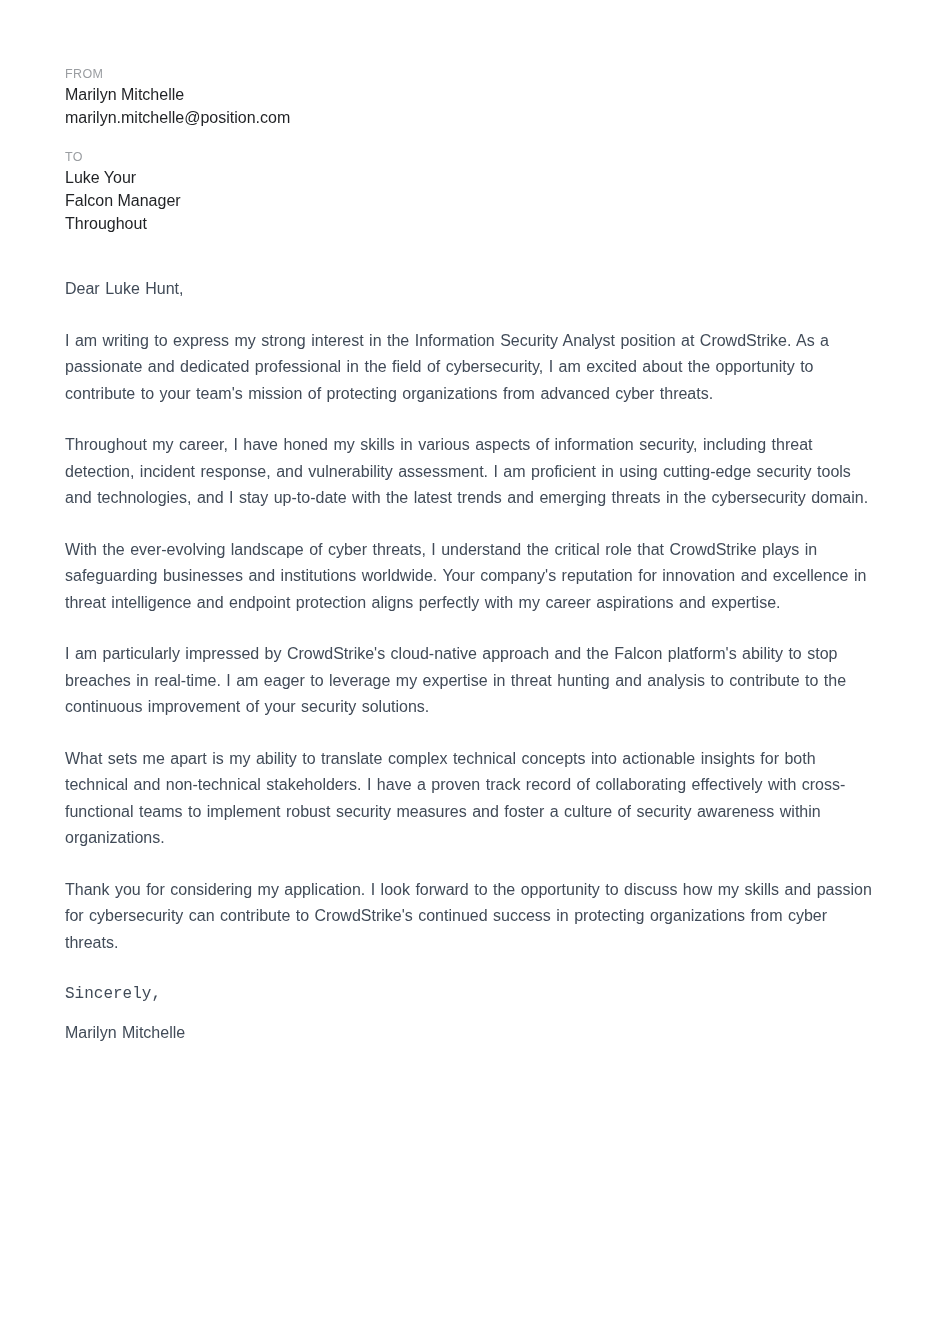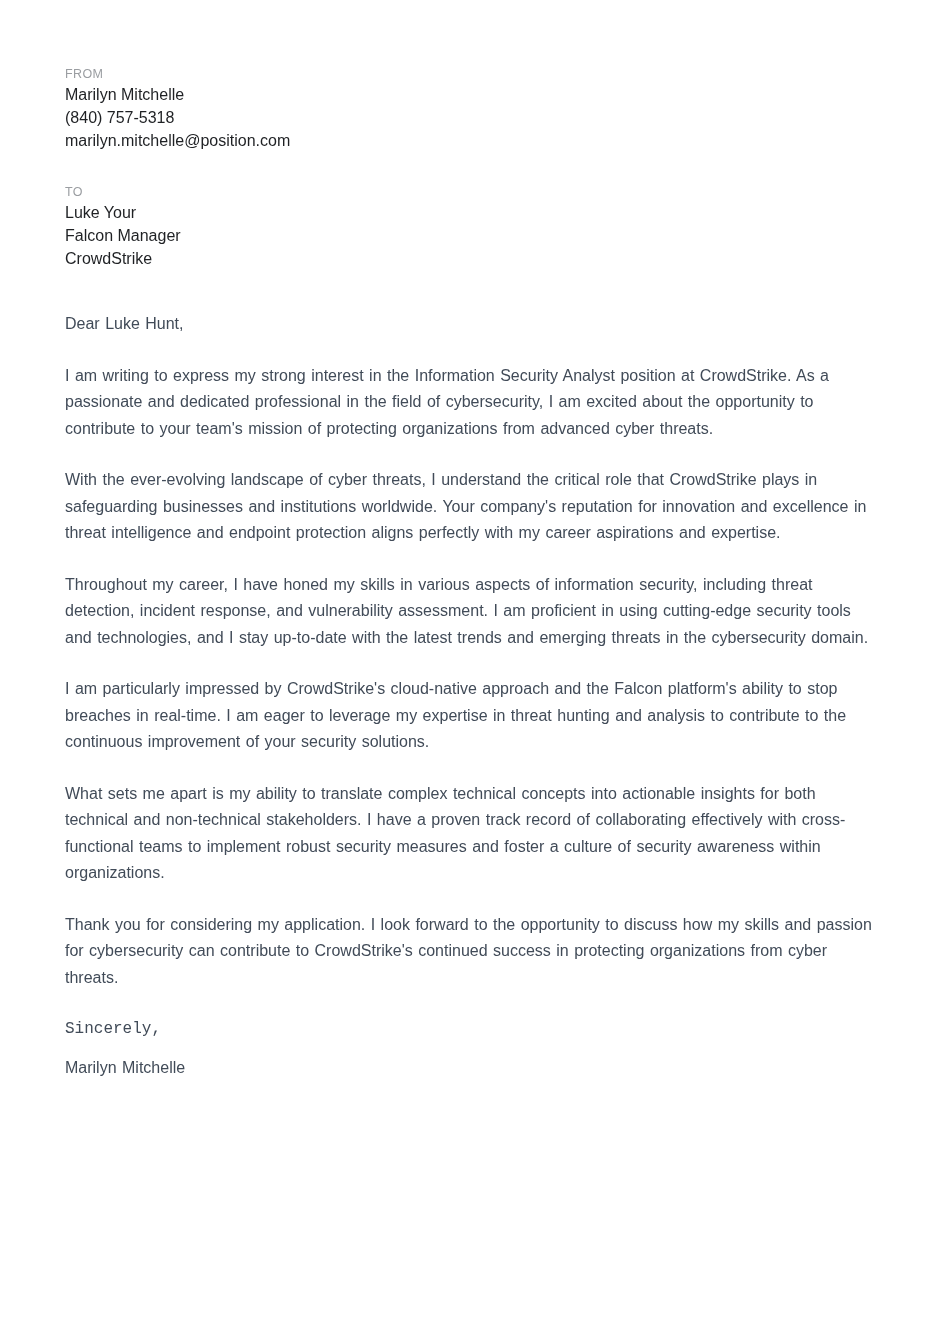--- a/index.html
+++ b/index.html
@@ -28,21 +28,21 @@
     line-height: 17px;
     letter-spacing: 0.4px;
     color: var(--label-color, #9a9da1);
   }
   .contact-line {
     font-size: 16px;
     line-height: 23px;
     color: var(--contact-color, #1f2124);
   }
   .to-block {
-    margin-top: 32px;
+    margin-top: 20px;
   }
   .letter-body {
     margin-top: 41px;
     font-size: 16px;
     line-height: 26.5px;
     color: var(--body-color, #414b58);
     word-spacing: 1px;
   }
   .letter-body p {
     margin: 0 17px 25px 0;
@@ -61,36 +61,35 @@
 </style>
 </head>
 <body>
 
 <div class="page">
   <div class="letter">
 
     <div class="from-block">
       <div class="section-label">FROM</div>
       <div class="contact-line">Marilyn Mitchelle</div>
-      <div class="contact-line">(840) 757-5318</div>
       <div class="contact-line">marilyn.mitchelle@position.com</div>
     </div>
 
     <div class="to-block">
       <div class="section-label">TO</div>
       <div class="contact-line">Luke Your</div>
       <div class="contact-line">Falcon Manager</div>
-      <div class="contact-line">CrowdStrike</div>
+      <div class="contact-line">Throughout</div>
     </div>
 
     <div class="letter-body">
       <p class="greeting">Dear Luke Hunt,</p>
       <p>I am writing to express my strong interest in the Information Security Analyst position at CrowdStrike. As a passionate and dedicated professional in the field of cybersecurity, I am excited about the opportunity to contribute to your team's mission of protecting organizations from advanced cyber threats.</p>
+      <p>Throughout my career, I have honed my skills in various aspects of information security, including threat detection, incident response, and vulnerability assessment. I am proficient in using cutting-edge security tools and technologies, and I stay up-to-date with the latest trends and emerging threats in the cybersecurity domain.</p>
       <p>With the ever-evolving landscape of cyber threats, I understand the critical role that CrowdStrike plays in safeguarding businesses and institutions worldwide. Your company's reputation for innovation and excellence in threat intelligence and endpoint protection aligns perfectly with my career aspirations and expertise.</p>
-      <p>Throughout my career, I have honed my skills in various aspects of information security, including threat detection, incident response, and vulnerability assessment. I am proficient in using cutting-edge security tools and technologies, and I stay up-to-date with the latest trends and emerging threats in the cybersecurity domain.</p>
       <p>I am particularly impressed by CrowdStrike's cloud-native approach and the Falcon platform's ability to stop breaches in real-time. I am eager to leverage my expertise in threat hunting and analysis to contribute to the continuous improvement of your security solutions.</p>
       <p>What sets me apart is my ability to translate complex technical concepts into actionable insights for both technical and non-technical stakeholders. I have a proven track record of collaborating effectively with cross-functional teams to implement robust security measures and foster a culture of security awareness within organizations.</p>
       <p>Thank you for considering my application. I look forward to the opportunity to discuss how my skills and passion for cybersecurity can contribute to CrowdStrike's continued success in protecting organizations from cyber threats.</p>
       <p class="closing">Sincerely,</p>
       <p class="signature">Marilyn Mitchelle</p>
     </div>
 
   </div>
 </div>
 

